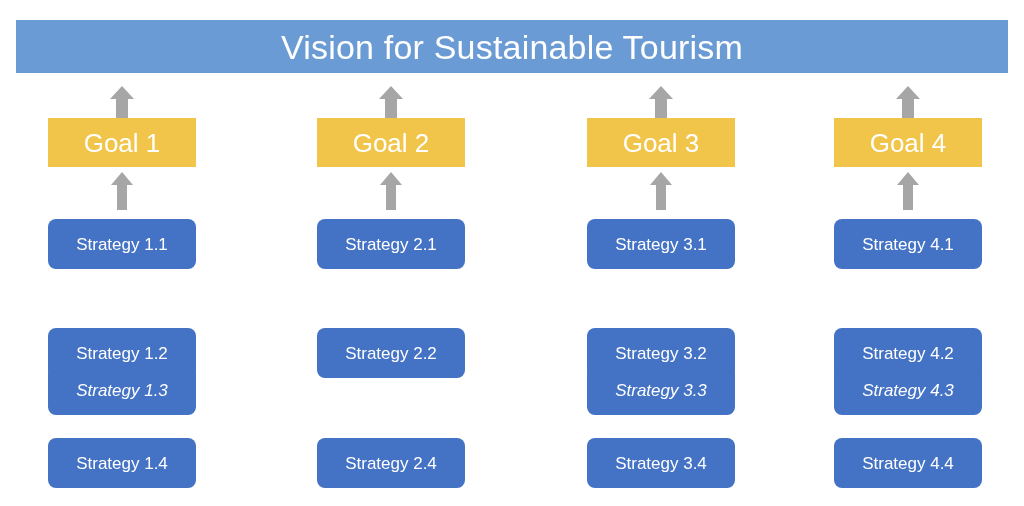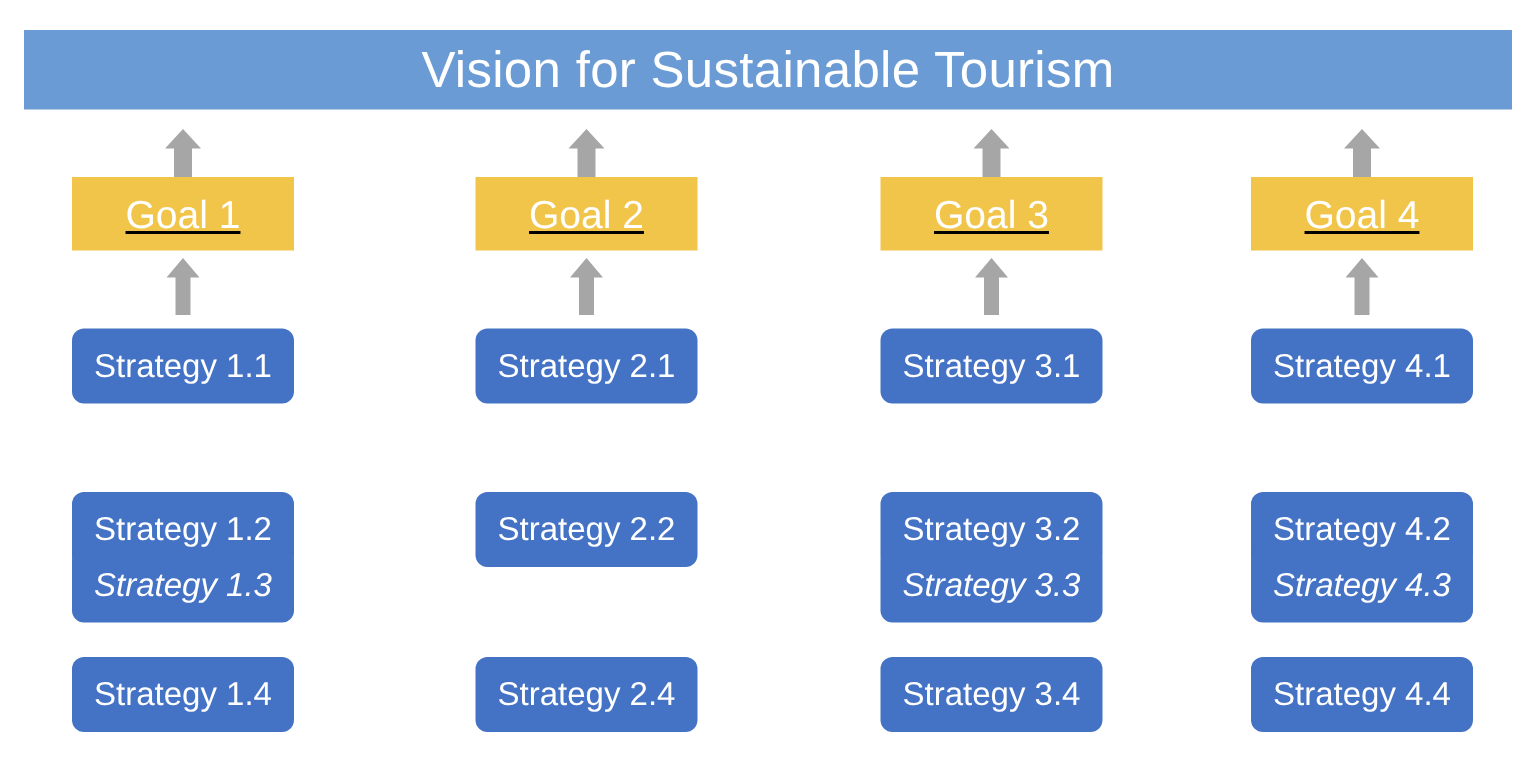--- a/index.html
+++ b/index.html
@@ -66,21 +66,20 @@
     position: absolute;
     top: 118px;
     left: 0;
     width: 148px;
     height: 49px;
     background: #F1C44A;
     border-radius: 0;
     display: flex;
     align-items: center;
     justify-content: center;
-    text-decoration: underline;
   }
   .goal-label {
     color: #ffffff;
     font-size: 26px;
     font-weight: 400;
     line-height: 1;
     white-space: nowrap;
   }
 
   
@@ -90,21 +89,21 @@
     width: 148px;
     height: 50px;
     background: #4472C4;
     border-radius: 8px;
     display: flex;
     align-items: center;
     justify-content: center;
   }
   .strategy-label {
     color: #ffffff;
-    font-size: 22px;
+    font-size: 17px;
     font-weight: 400;
     line-height: 1;
     white-space: nowrap;
   }
   .s-row-0 { top: 219px; }
   .s-row-1 { top: 292px; margin-top: 36px; }
   .s-row-2 { top: 365px; font-style: italic; }
   .s-row-3 { top: 438px; }
 </style>
 </head>

